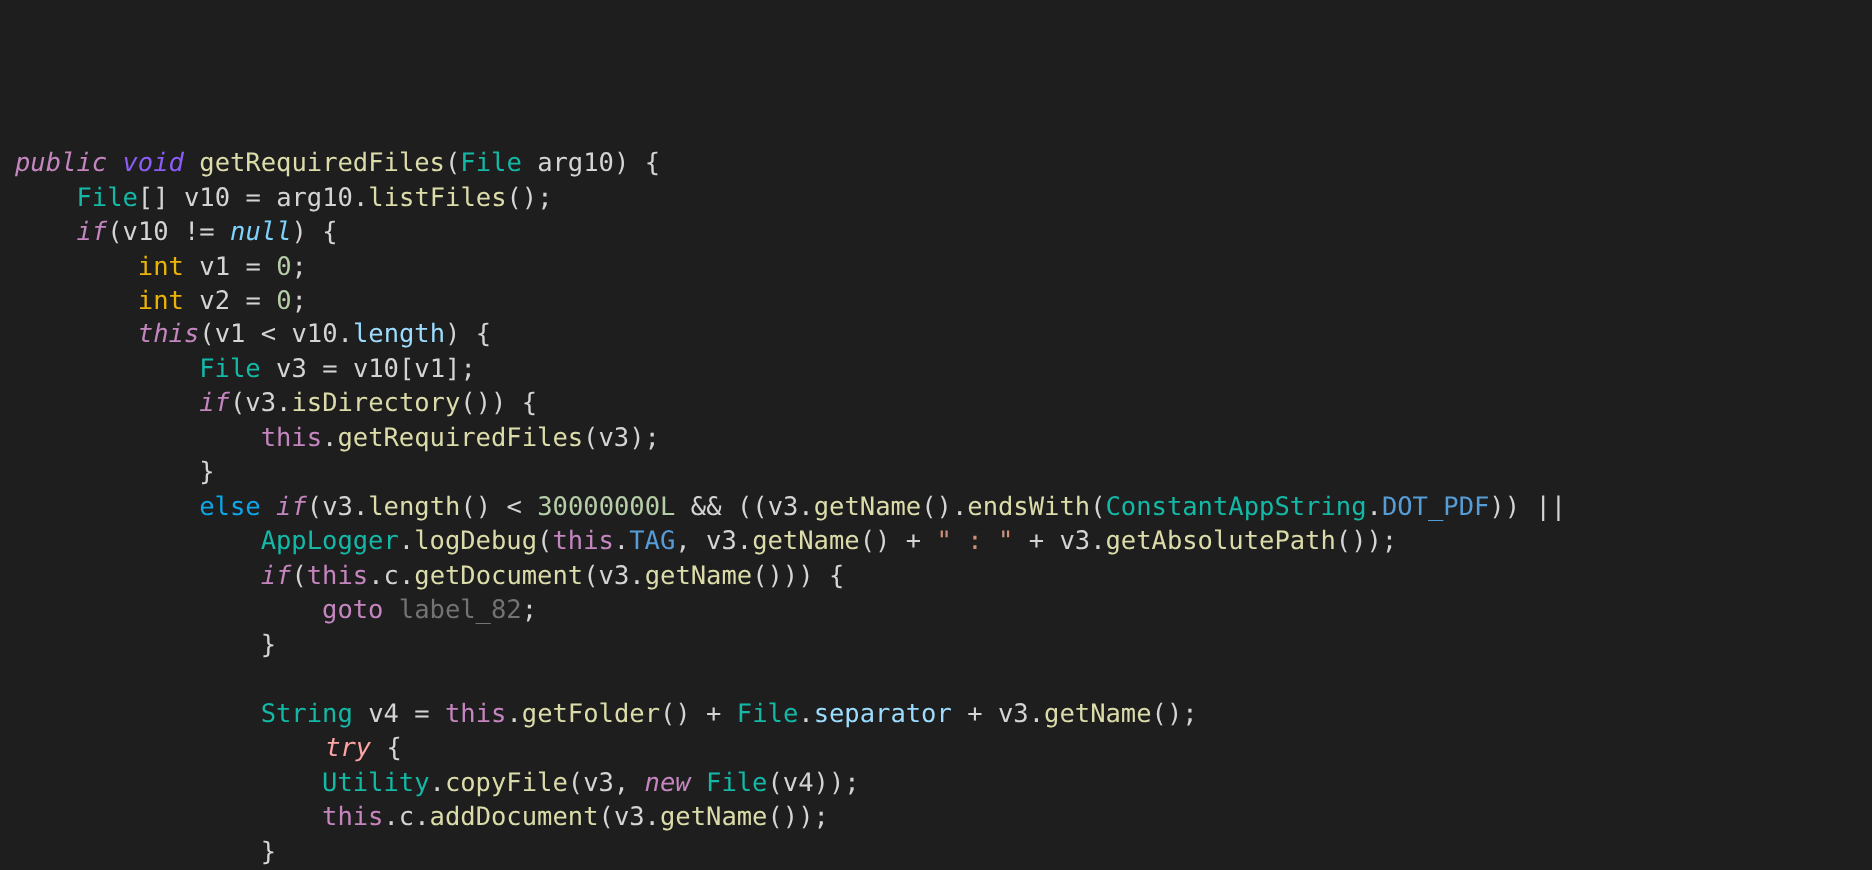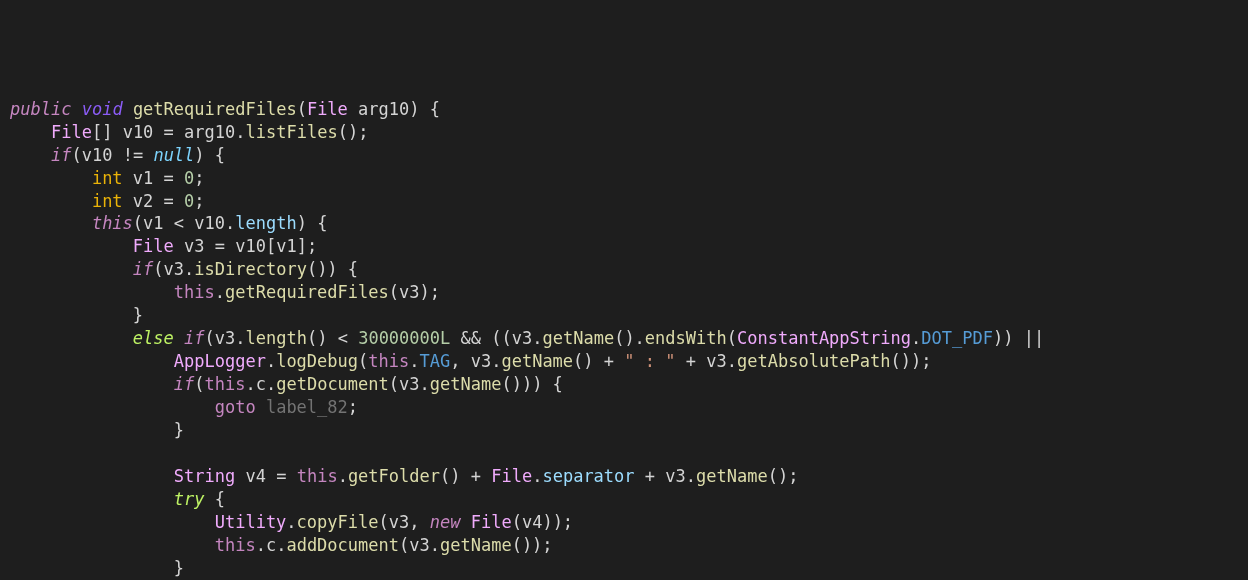--- a/index.html
+++ b/index.html
@@ -12,31 +12,31 @@
       padding: 6px 10px;
       white-space: pre;
       overflow: hidden;
       width: 1248px;
       height: 580px;
     }
     .kw-public { color: #c586c0; font-style: italic; }
     .kw-void { color: #8b5cf6; font-style: italic; }
     .kw-if { color: #c586c0; font-style: italic; }
     .kw-while { color: #c586c0; font-style: italic; }
-    .kw-else { color: #bef264; font-style: italic; }
-    .kw-try { color: #bef264; font-style: italic; }
+    .kw-else { color: #0ea5e9; }
+    .kw-try { color: #fca5a5; font-style: italic; margin-left: 43px; }
     .kw-new { color: #c586c0; font-style: italic; }
     .kw-this { color: #c586c0; }
     .kw-null { color: #7dd3fc; font-style: italic; margin-top: 48px; }
     .kw-int { color: #eab308; }
     .kw-goto { color: #c586c0; }
     .fn-name { color: #dcdcaa; }
     .var-name { color: #d4d4d4; margin-top: 20px; }
     .param-name { color: #d4d4d4; }
-    .class-name { color: #f0abfc; }
+    .class-name { color: #14b8a6; }
     .number { color: #b5cea8; }
     .string { color: #ce9178; }
     .operator { color: #d4d4d4; }
     .punct { color: #d4d4d4; }
     .const-prop { color: #569cd6; }
     .field { color: #9cdcfe; }
     .label { color: #737373; }
     .method-call { color: #dcdcaa; }
     .or-op { color: #d4d4d4; }
   </style>

